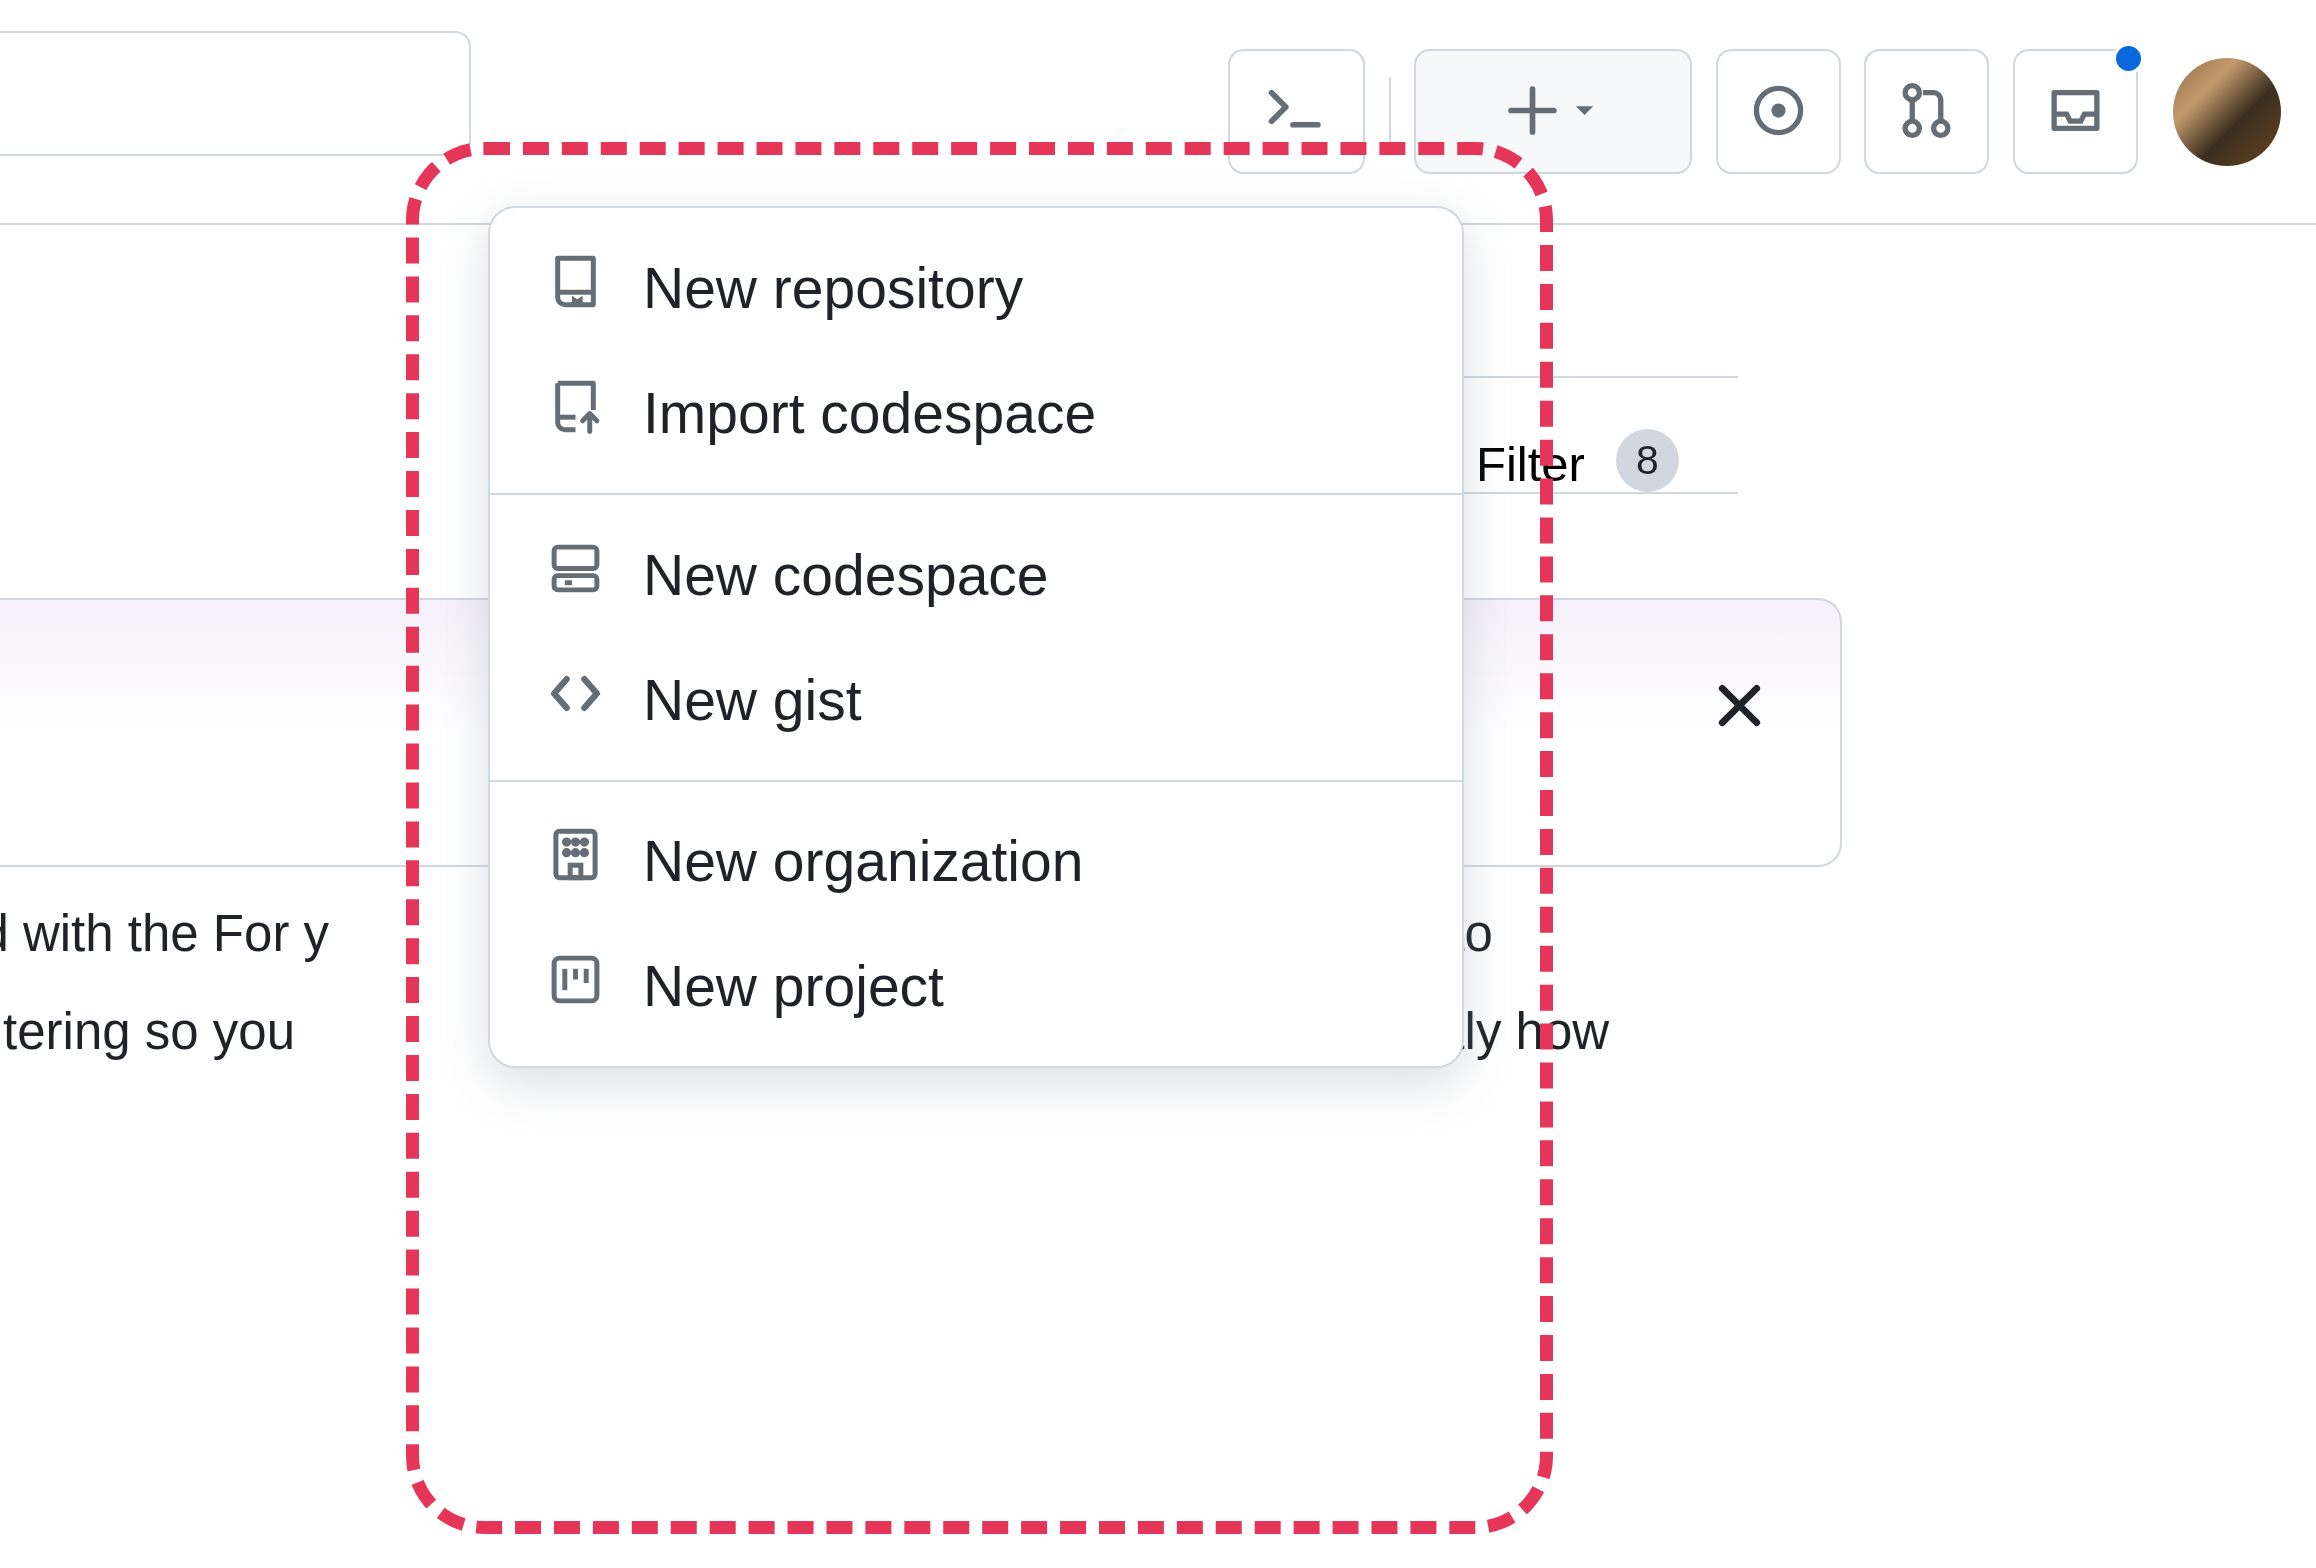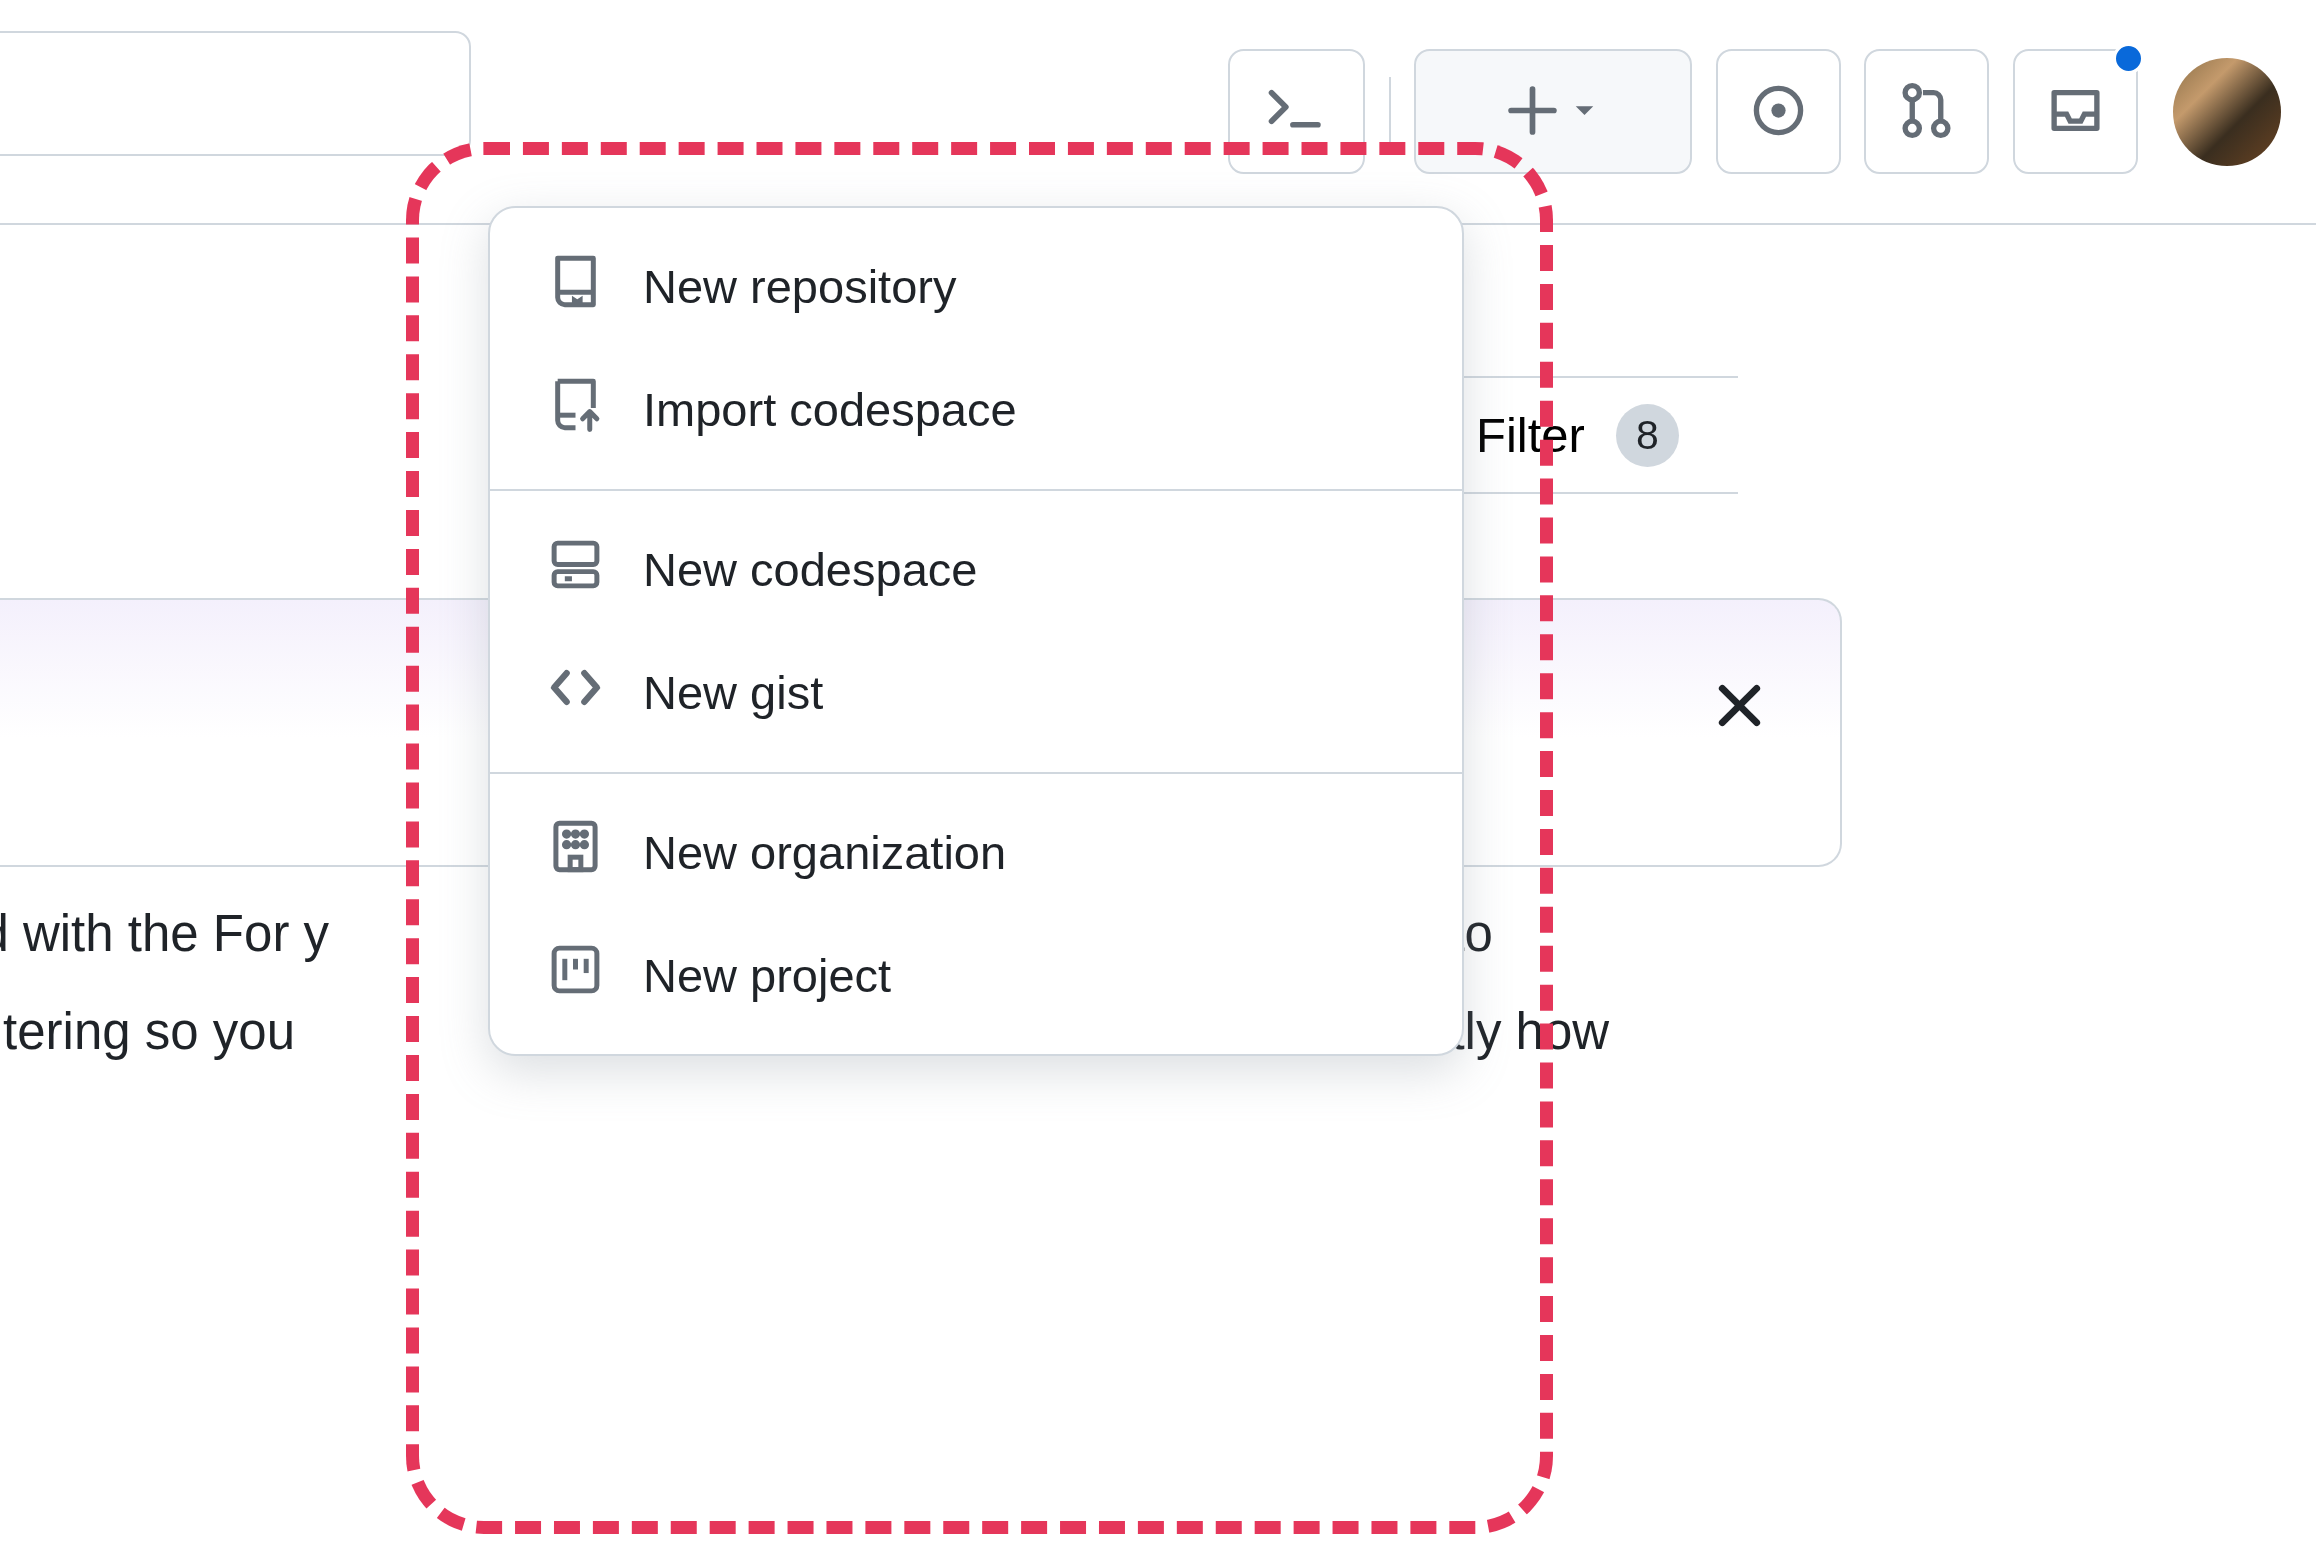--- a/index.html
+++ b/index.html
@@ -136,42 +136,42 @@
     .dropdown-section + .dropdown-section {
       border-top: 2px solid #d0d7de;
     }
 
     .dropdown-item {
       display: flex;
       align-items: center;
       gap: 39px;
       padding: 27.4px 57px;
       cursor: pointer;
-      font-size: 47px;
+      font-size: 57px;
       color: #1f2328;
     }
 
     .dropdown-item svg {
       width: 57px;
       height: 57px;
       flex-shrink: 0;
     }
 
     
     .filter-btn {
       position: absolute;
       top: 376px;
       left: 1435px;
       height: 118px;
       border: 2px solid #d0d7de;
       border-right: none;
       border-radius: 15.7px 0 0 15.7px;
       background: #ffffff;
       display: flex;
-      align-items: center;
+      align-items: flex-end;
       gap: 31px;
       padding: 0 59px 0 39px;
       font-size: 49px;
       cursor: pointer;
     }
 
     .filter-count {
       background: #d0d7de;
       color: #1f2328;
       width: 63px;

